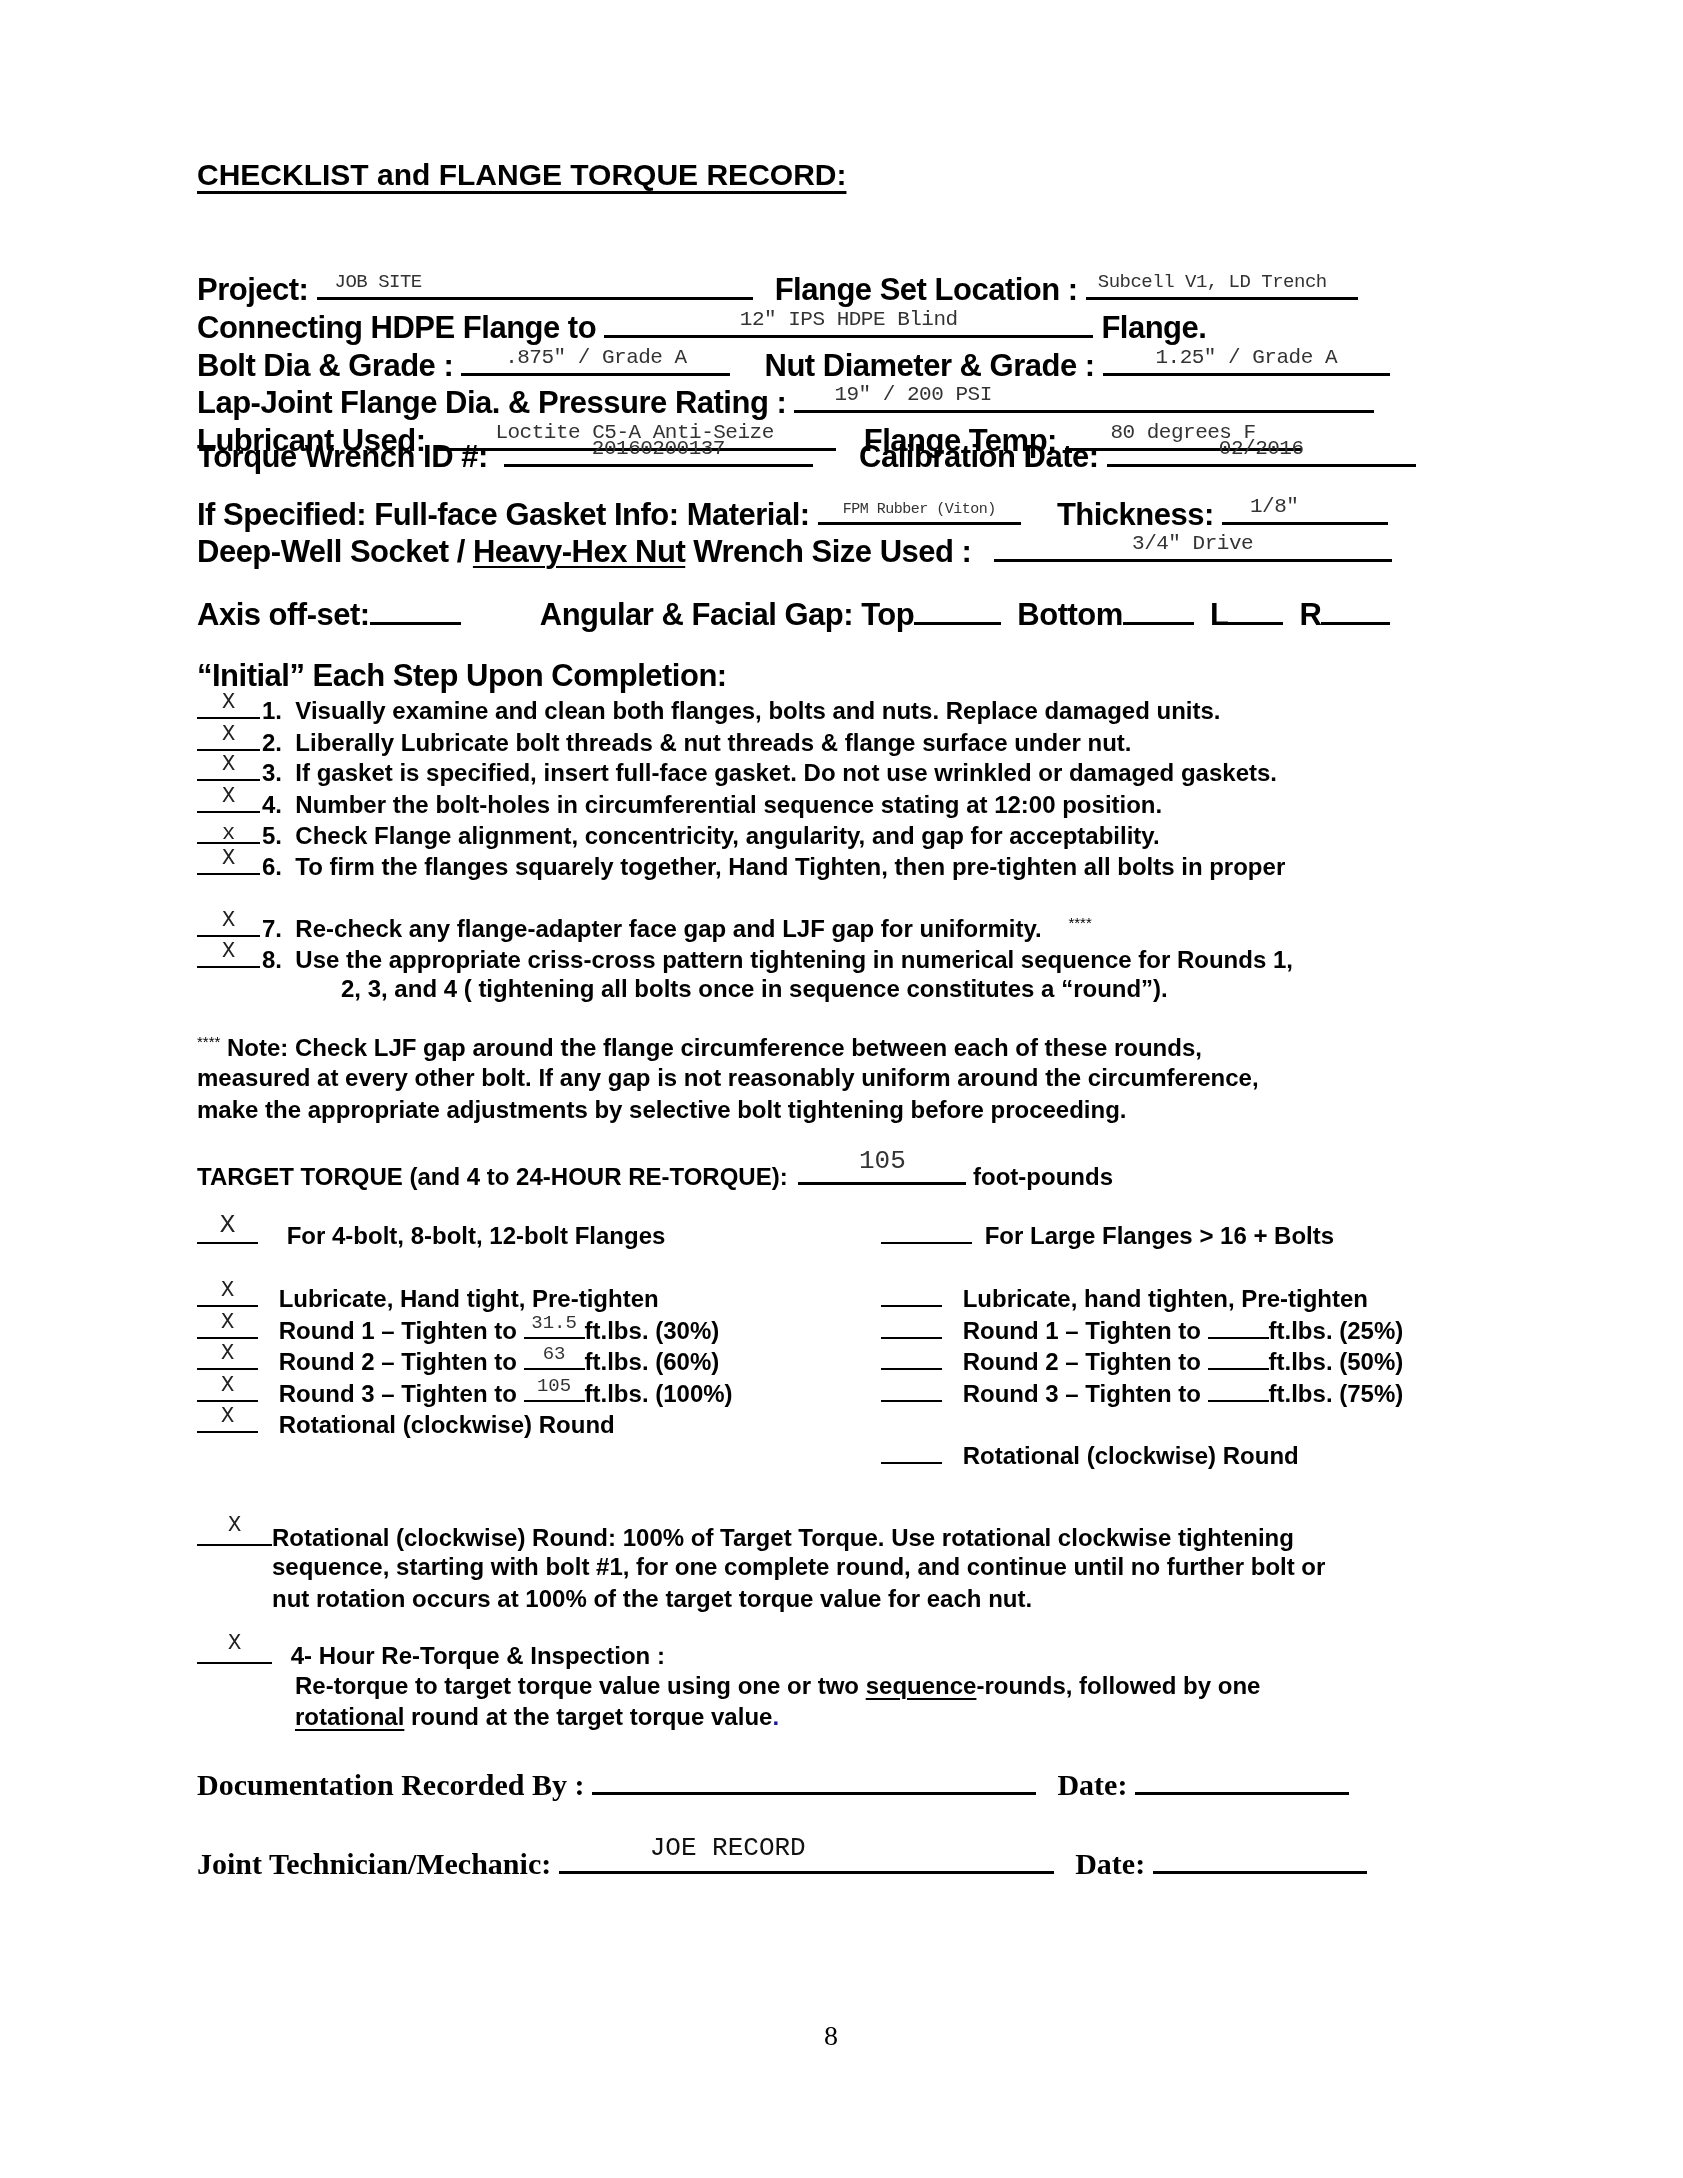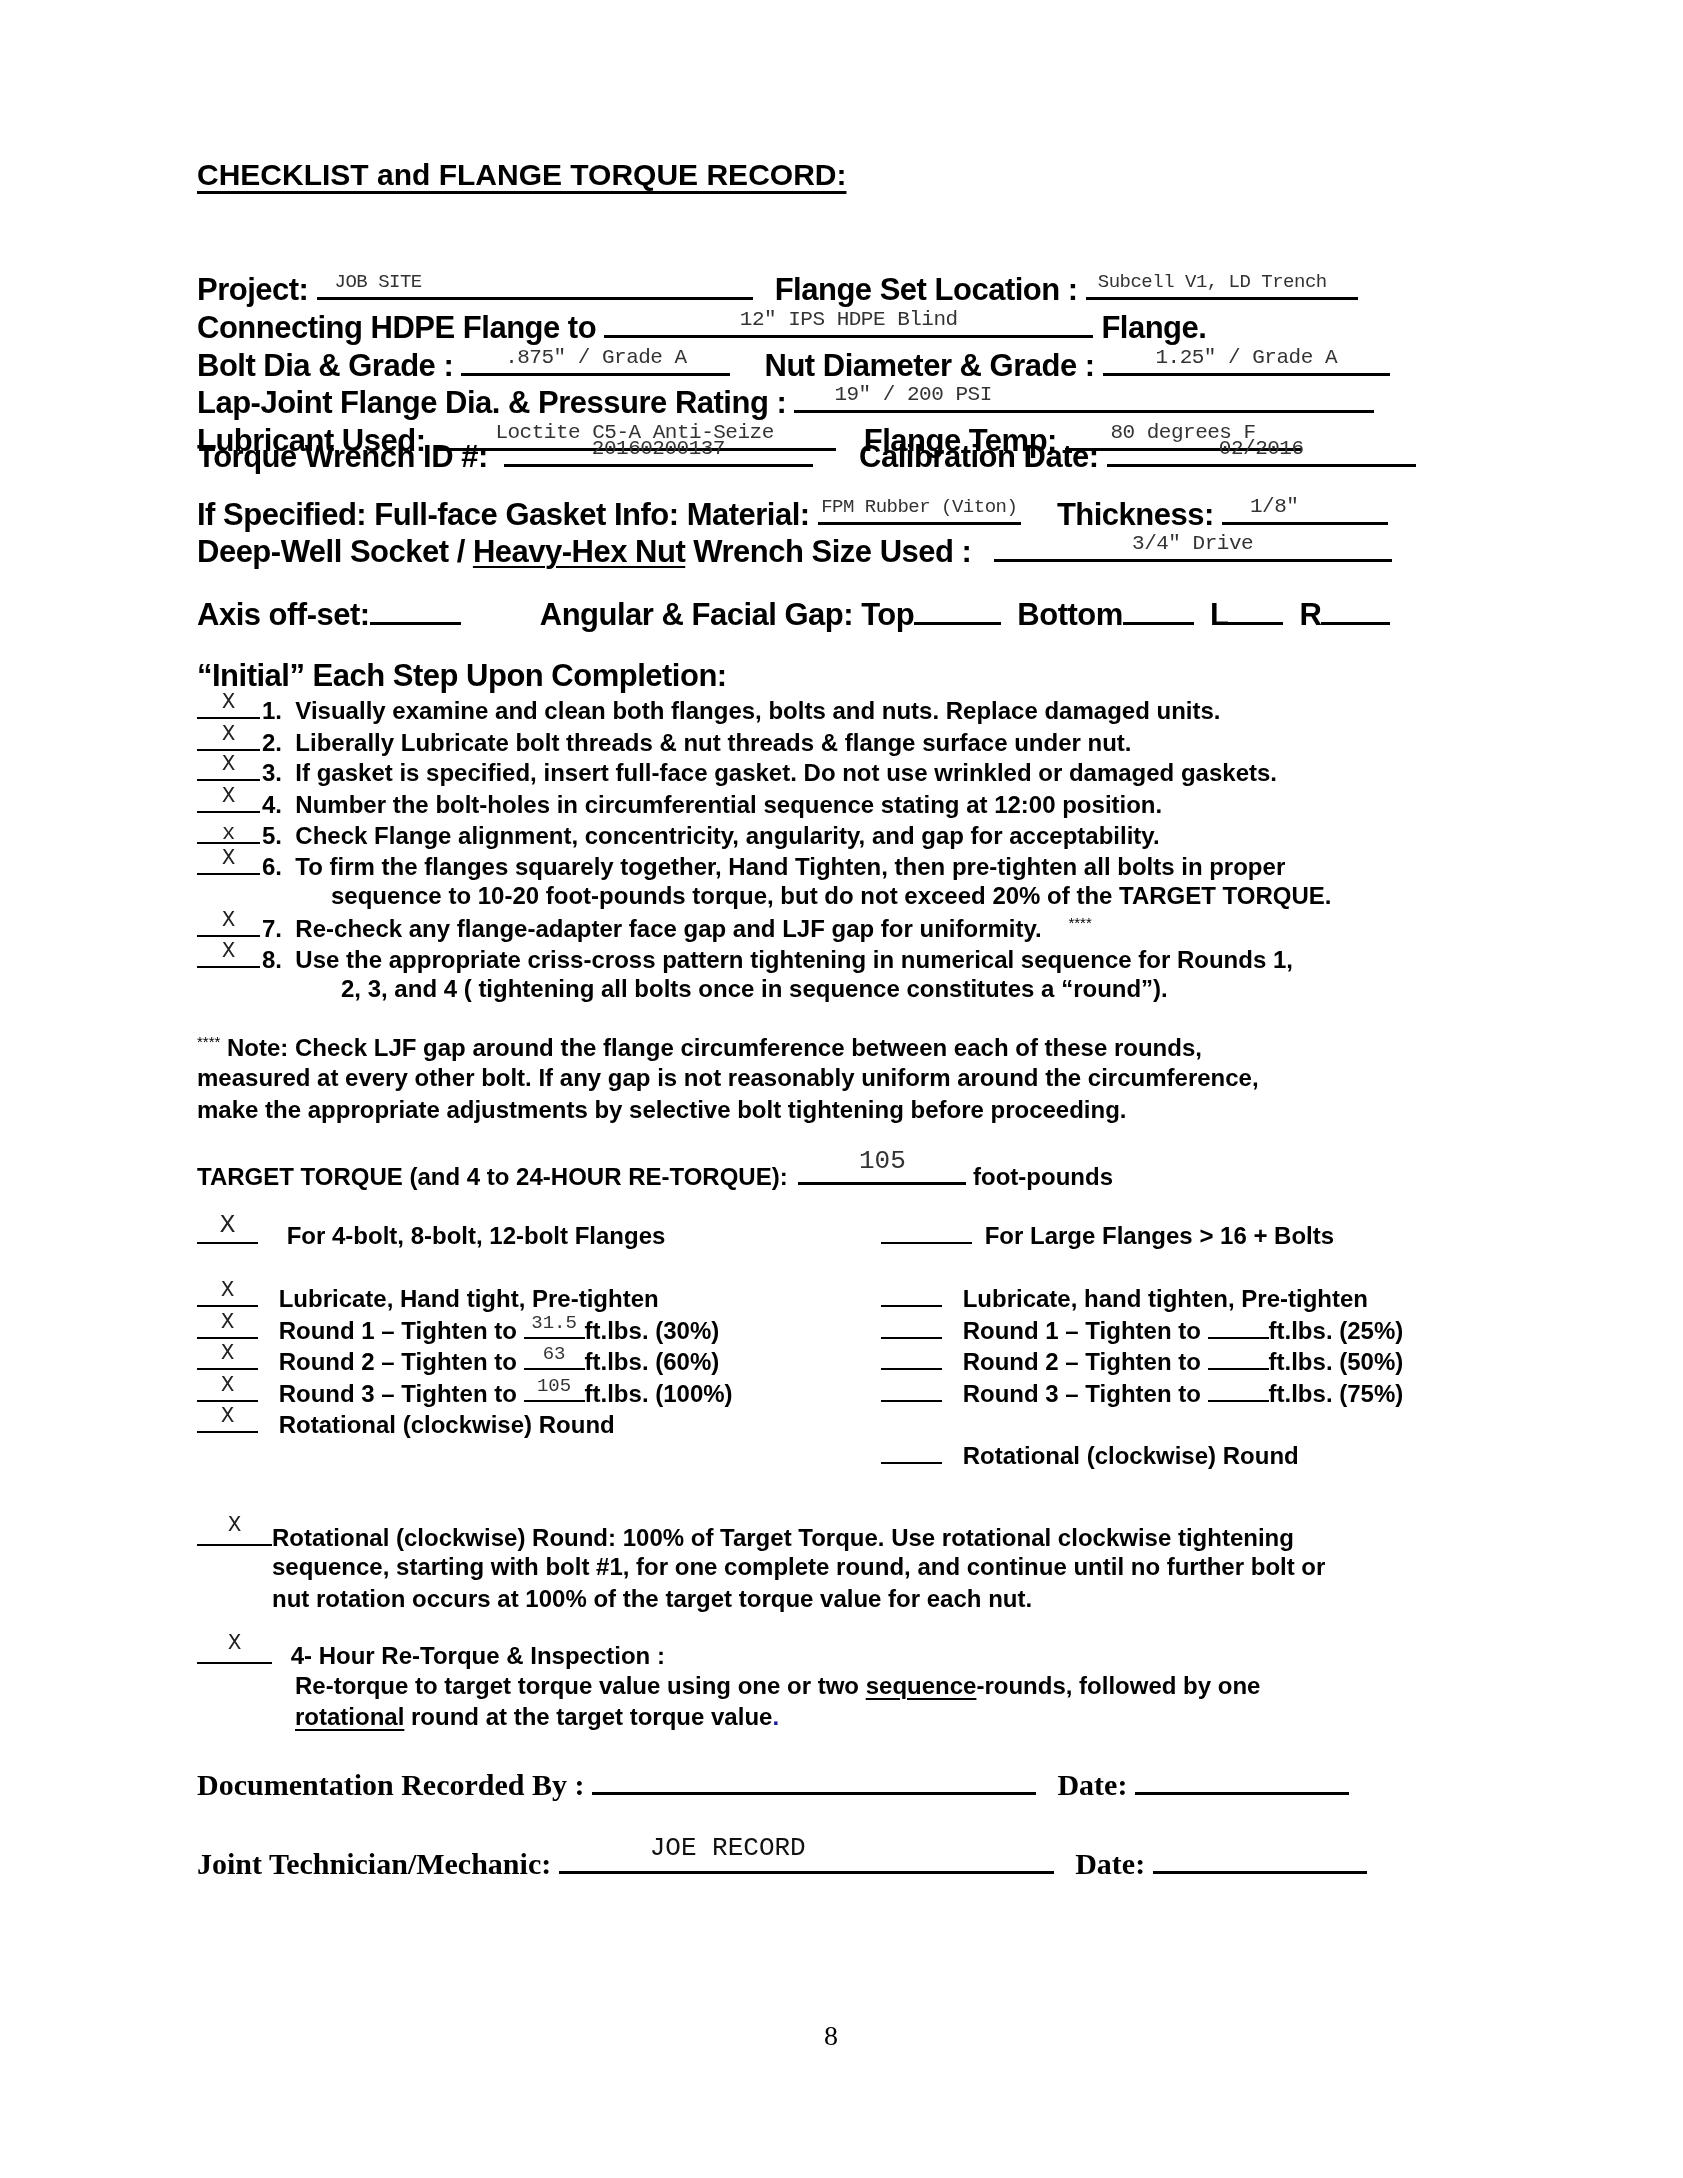--- a/index.html
+++ b/index.html
@@ -6,21 +6,21 @@
   body { width:1683px; height:2178px; position:relative; overflow:hidden; color:#000; }
   .page { position:absolute; left:0; top:0; width:1614px; height:2178px; background:#fff; }
   .row { position:absolute; left:197px; white-space:nowrap; font-family:"Liberation Sans", sans-serif; font-weight:bold; }
   .big { font-size:31px; letter-spacing:-0.5px; }
   .sm  { font-size:24px; }
   .fill { display:inline-block; position:relative; border-bottom:3px solid #000; height:28px; vertical-align:baseline; text-align:center; }
   .fill .val { position:absolute; left:0; right:0; bottom:4px; font-family:"Liberation Mono", monospace; font-weight:normal; color:#333; white-space:nowrap; }
   .fill .val.l { text-align:left; padding-left:18px; }
   .v18 { font-size:19px; }
   .v21 { font-size:21px; }
-  .v16 { font-size:19px; }
+  .v16 { font-size:15px; }
   .v26 { font-size:26px; }
   .title { font-size:30px; text-decoration:underline; text-decoration-thickness:3px; text-underline-offset:6px; }
   .u { text-decoration:underline; text-decoration-thickness:2px; text-underline-offset:4px; }
   .chk { display:inline-block; position:relative; border-bottom:2px solid #000; width:63px; height:22px; vertical-align:baseline; margin-right:2px; }
   .chk .x { position:absolute; left:0; right:0; bottom:2px; text-align:center; font-family:"Liberation Mono", monospace; font-weight:normal; font-size:22px; color:#222; }
   .serif { font-family:"Liberation Serif", serif; font-weight:bold; font-size:30px; }
   .pagenum { position:absolute; left:824px; top:2020px; font-family:"Liberation Serif", serif; font-size:28px; }
   .blank { display:inline-block; border-bottom:3px solid #000; height:26px; vertical-align:baseline; }
   .stars { font-size:15px; vertical-align:super; font-weight:normal; }
   .blue { color:#1a1aa0; }
@@ -104,21 +104,20 @@
   </div>
   <div class="row sm" style="top:789px;">
     <span class="chk"><span class="x">X</span></span><span>4.</span>&nbsp; <span>Number the bolt-holes in circumferential sequence stating at 12:00 position.</span>
   </div>
   <div class="row sm" style="top:820px;">
     <span class="chk"><span class="x" style="bottom:-4px">x</span></span><span>5.</span>&nbsp; <span>Check Flange alignment, concentricity, angularity, and gap for acceptability.</span>
   </div>
   <div class="row sm" style="top:851px;">
     <span class="chk"><span class="x">X</span></span><span>6.</span>&nbsp; <span>To firm the flanges squarely together,  Hand Tighten, then pre-tighten all bolts in proper</span>
   </div>
-  <div class="row sm" style="top:882px;left:331px;">sequence to 10-20 foot-pounds torque, but do not exceed 20% of the TARGET TORQUE.</div>
   <div class="row sm" style="top:913px;">
     <span class="chk"><span class="x">X</span></span><span>7.</span>&nbsp; <span>Re-check any flange-adapter face gap and LJF gap for uniformity.</span>&nbsp;&nbsp;&nbsp; <span class="stars">****</span>
   </div>
   <div class="row sm" style="top:944px;">
     <span class="chk"><span class="x">X</span></span><span>8.</span>&nbsp; <span>Use the appropriate criss-cross pattern tightening in numerical sequence for Rounds 1,</span>
   </div>
   <div class="row sm" style="top:975px;left:341px;">2, 3, and 4 ( tightening all bolts once in sequence constitutes a “round”).</div>
 
   <div class="row sm" style="top:1033px;"><span class="stars">****</span><span> Note:  Check LJF gap around the flange circumference between each of these rounds,</span></div>
   <div class="row sm" style="top:1064px;">measured at every other bolt.  If any gap is not reasonably uniform around the circumference,</div>

